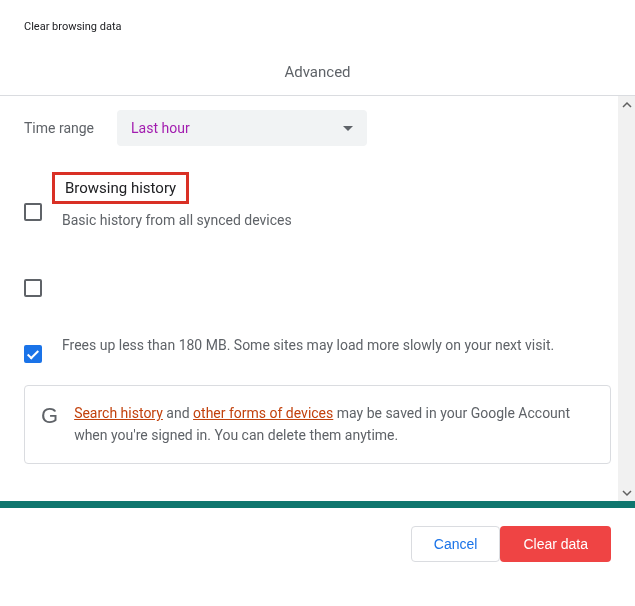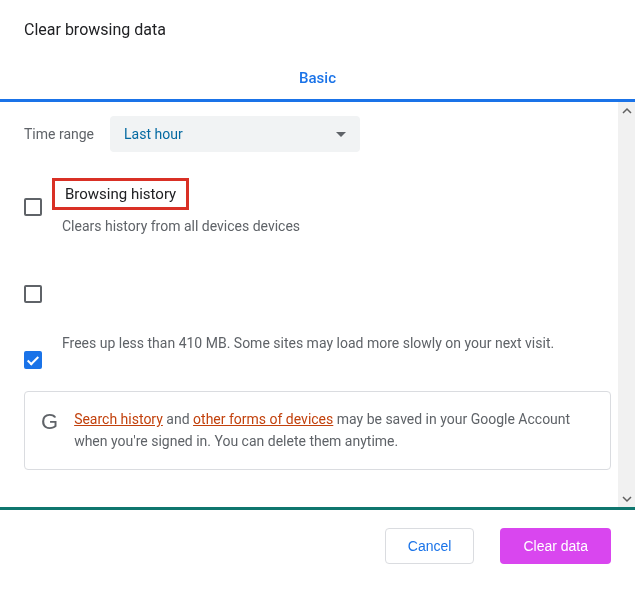--- a/index.html
+++ b/index.html
@@ -15,21 +15,21 @@
       height: 606px;
       position: relative;
       background: #fff;
     }
     .dialog {
       width: 635px;
       background: #fff;
     }
     .title {
       padding: 20px 24px 16px 24px;
-      font-size: 16px;
+      font-size: 11px;
       color: #202124;
       font-weight: 400;
     }
     .tabs {
       display: flex;
       border-bottom: 1px solid #dadce0;
     }
     .tab {
       flex: 1;
       text-align: center;
@@ -77,50 +77,51 @@
       justify-content: center;
       position: absolute;
       color: #606060;
     }
     .scroll-arrow.up { top: 0; }
     .scroll-arrow.down { bottom: 0; }
     .scroll-arrow svg { width: 10px; height: 10px; }
     .time-row {
       display: flex;
       align-items: center;
-      gap: 16px;
+      gap: 23px;
       margin-bottom: 20px;
     }
     .time-label {
       color: #5f6368;
       font-size: 14px;
     }
     .select {
       flex: 0 0 250px;
       background: #f1f3f4;
       border-radius: 4px;
       padding: 10px 14px;
       display: flex;
       align-items: center;
       justify-content: space-between;
       cursor: pointer;
-      color: #0369a1;
+      color: #a21caf;
     }
     .select .caret {
       width: 0;
       height: 0;
       border-left: 5px solid transparent;
       border-right: 5px solid transparent;
       border-top: 5px solid #5f6368;
     }
     .item {
       display: flex;
       gap: 20px;
       margin-bottom: 22px;
       padding-top: 6px;
+      align-items: center;
     }
     .checkbox {
       width: 18px;
       height: 18px;
       border: 2px solid #5f6368;
       border-radius: 2px;
       margin-top: 20px;
       cursor: pointer;
       flex-shrink: 0;
       display: flex;
@@ -184,79 +185,79 @@
       line-height: 1.6;
     }
     .notice-text a {
       color: #c2410c;
       text-decoration: underline;
       cursor: pointer;
     }
     .footer {
       display: flex;
       justify-content: flex-end;
-      gap: 26px;
+      gap: 0;
       padding: 18px 24px;
-      border-top: 3px solid #0f766e;
+      border-top: 7px solid #0f766e;
     }
     .btn {
       padding: 9px 22px;
       border-radius: 4px;
       font-size: 14px;
       font-weight: 500;
       cursor: pointer;
       border: 1px solid transparent;
     }
     .btn-secondary {
       background: #fff;
       color: #1a73e8;
       border-color: #dadce0;
     }
     .btn-primary {
-      background: #d946ef;
+      background: #ef4444;
       color: #fff;
     }
   </style>
 </head>
 <body>
 
 <div class="dialog">
   <div class="title">Clear browsing data</div>
 
   <div class="tabs">
-    <div class="tab active">Basic</div>
+    <div class="tab">Advanced</div>
   </div>
 
   <div class="content-wrap">
     <div class="content">
 
       <div class="time-row">
         <span class="time-label">Time range</span>
         <div class="select">
           <span>Last hour</span>
           <span class="caret"></span>
         </div>
       </div>
 
       <div class="item">
         <div class="checkbox"></div>
         <div class="item-text">
           <span class="item-title highlight">Browsing history</span>
-          <div class="item-desc">Clears history from all devices devices</div>
+          <div class="item-desc">Basic history from all synced devices</div>
         </div>
       </div>
 
       <div class="item">
         <div class="checkbox"></div>
       </div>
 
       <div class="item">
         <div class="checkbox checked"></div>
         <div class="item-text">
-          <div class="item-desc">Frees up less than 410 MB. Some sites may load more slowly on your next visit.</div>
+          <div class="item-desc">Frees up less than 180 MB. Some sites may load more slowly on your next visit.</div>
         </div>
       </div>
 
       <div class="notice">
         <div class="g-logo">G</div>
         <div class="notice-text">
           <a>Search history</a><span> and </span><a>other forms of devices</a><span> may be saved in your Google Account when you're signed in. You can delete them anytime.</span>
         </div>
       </div>
 

